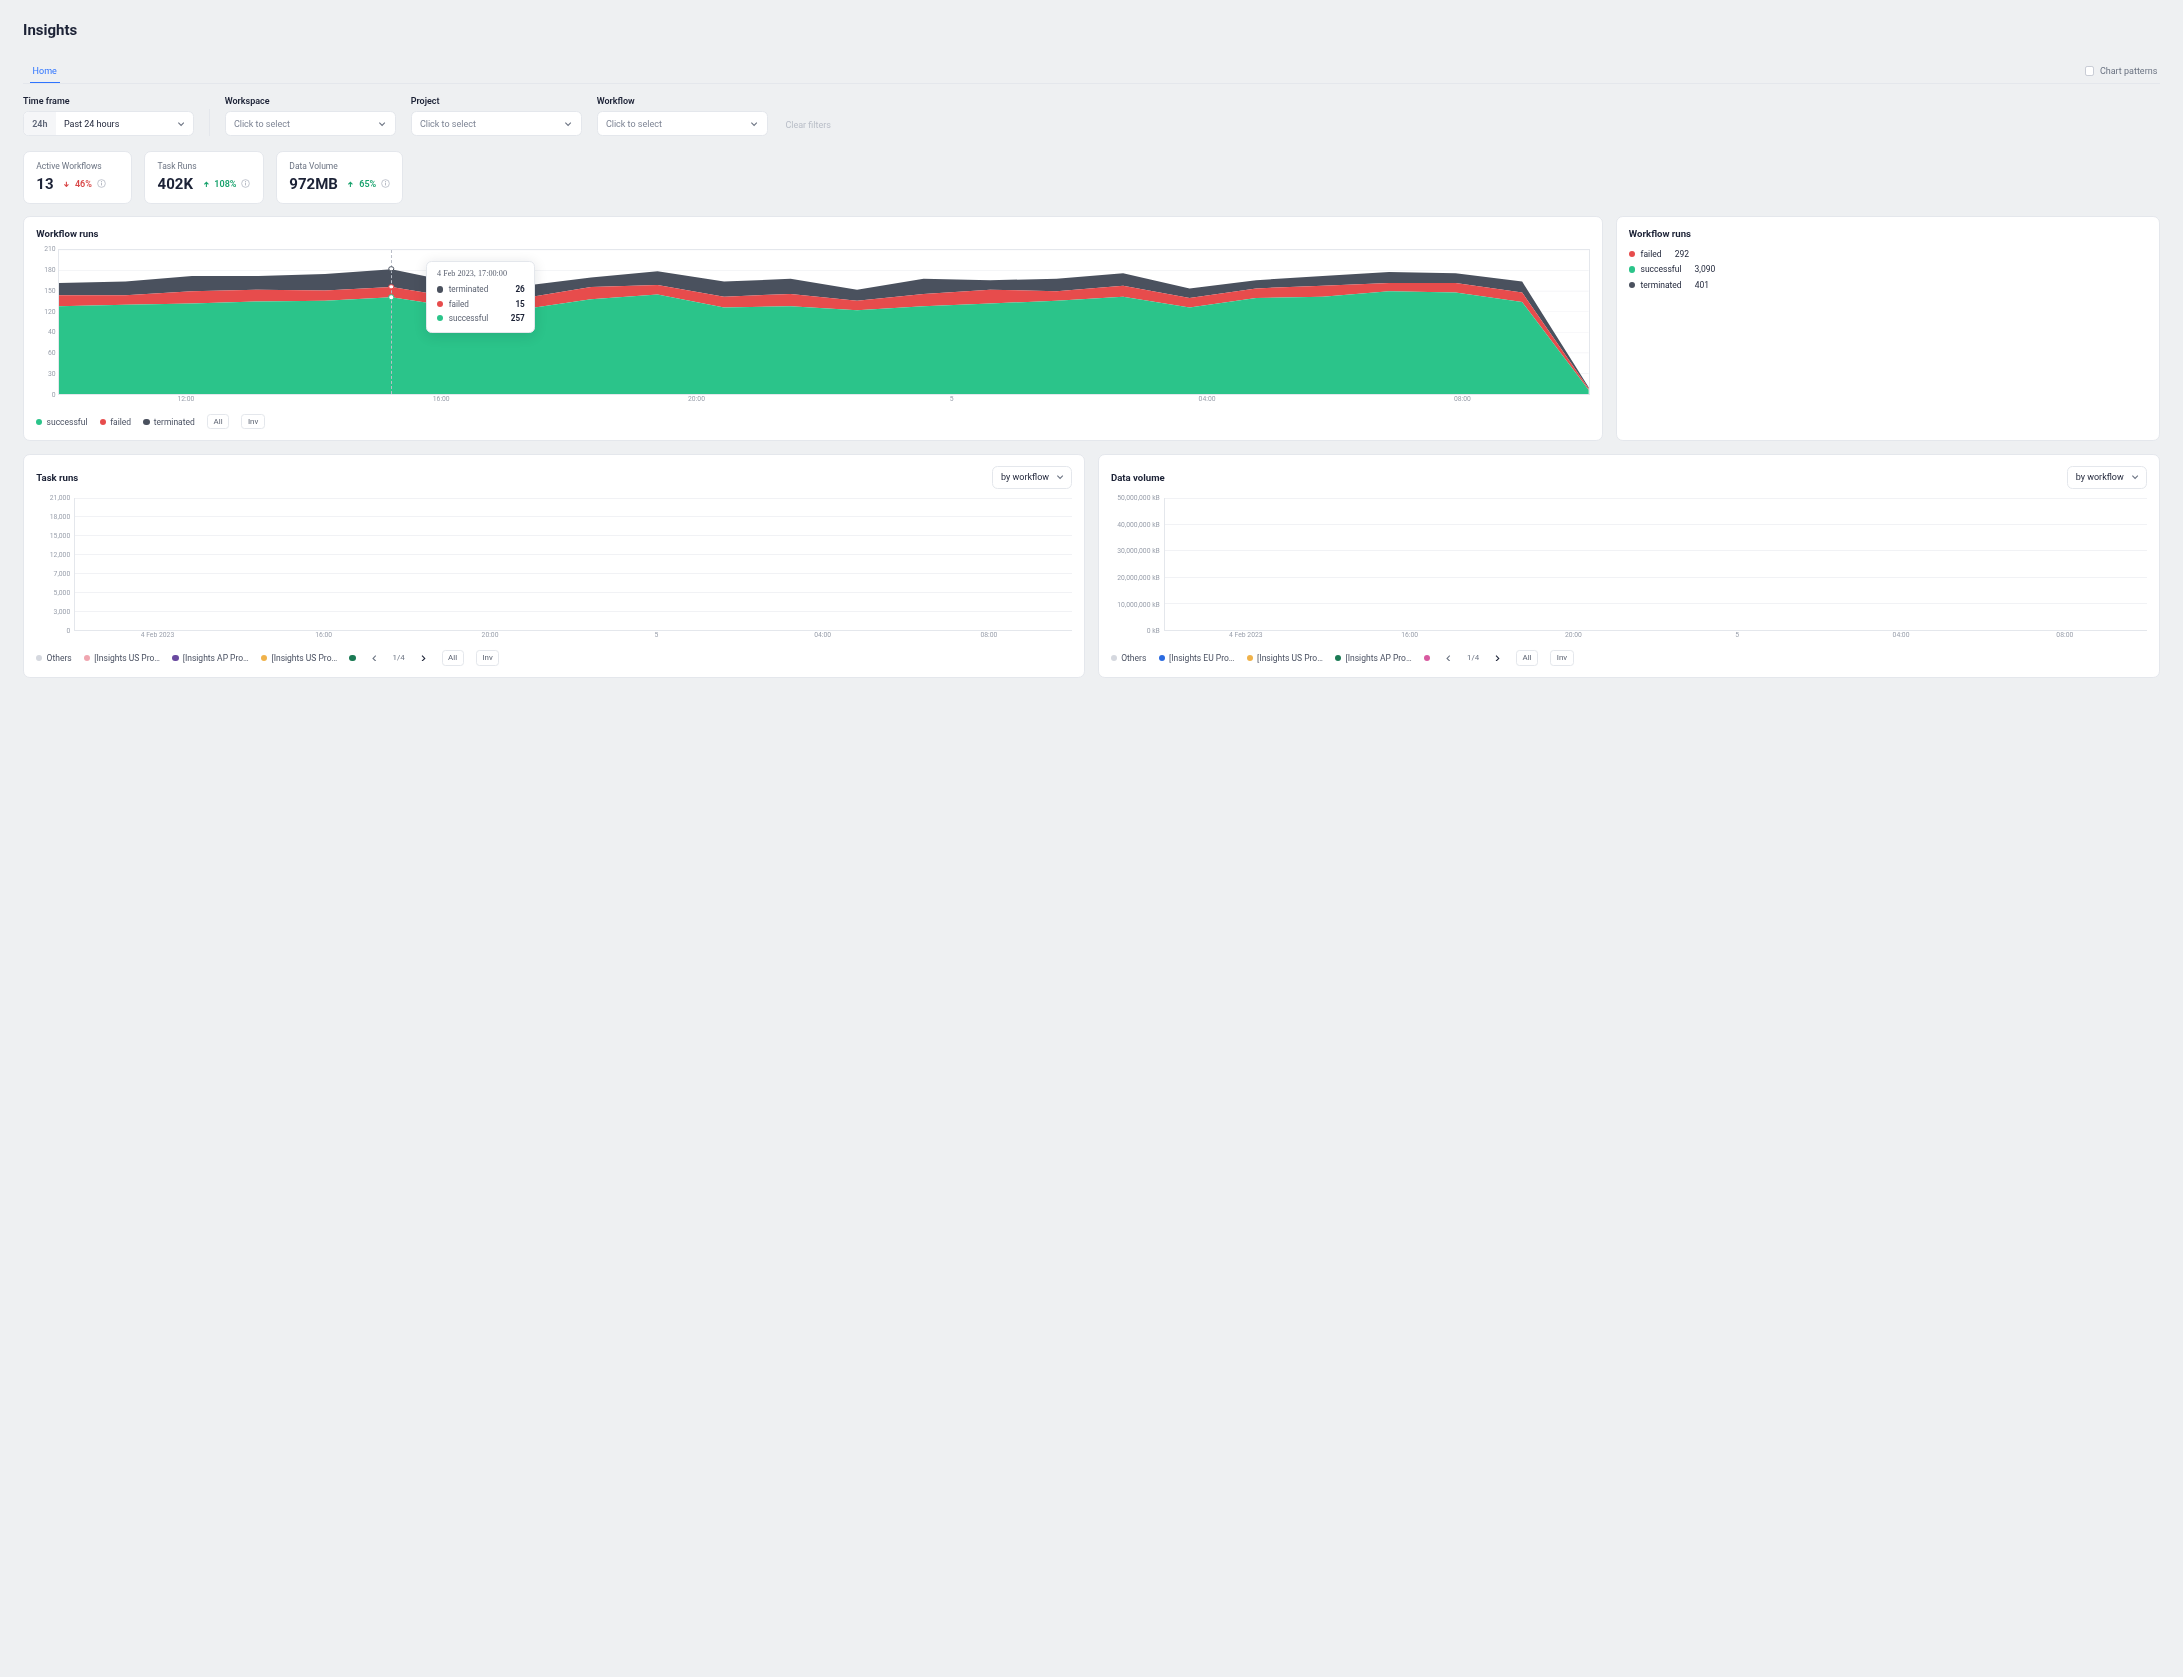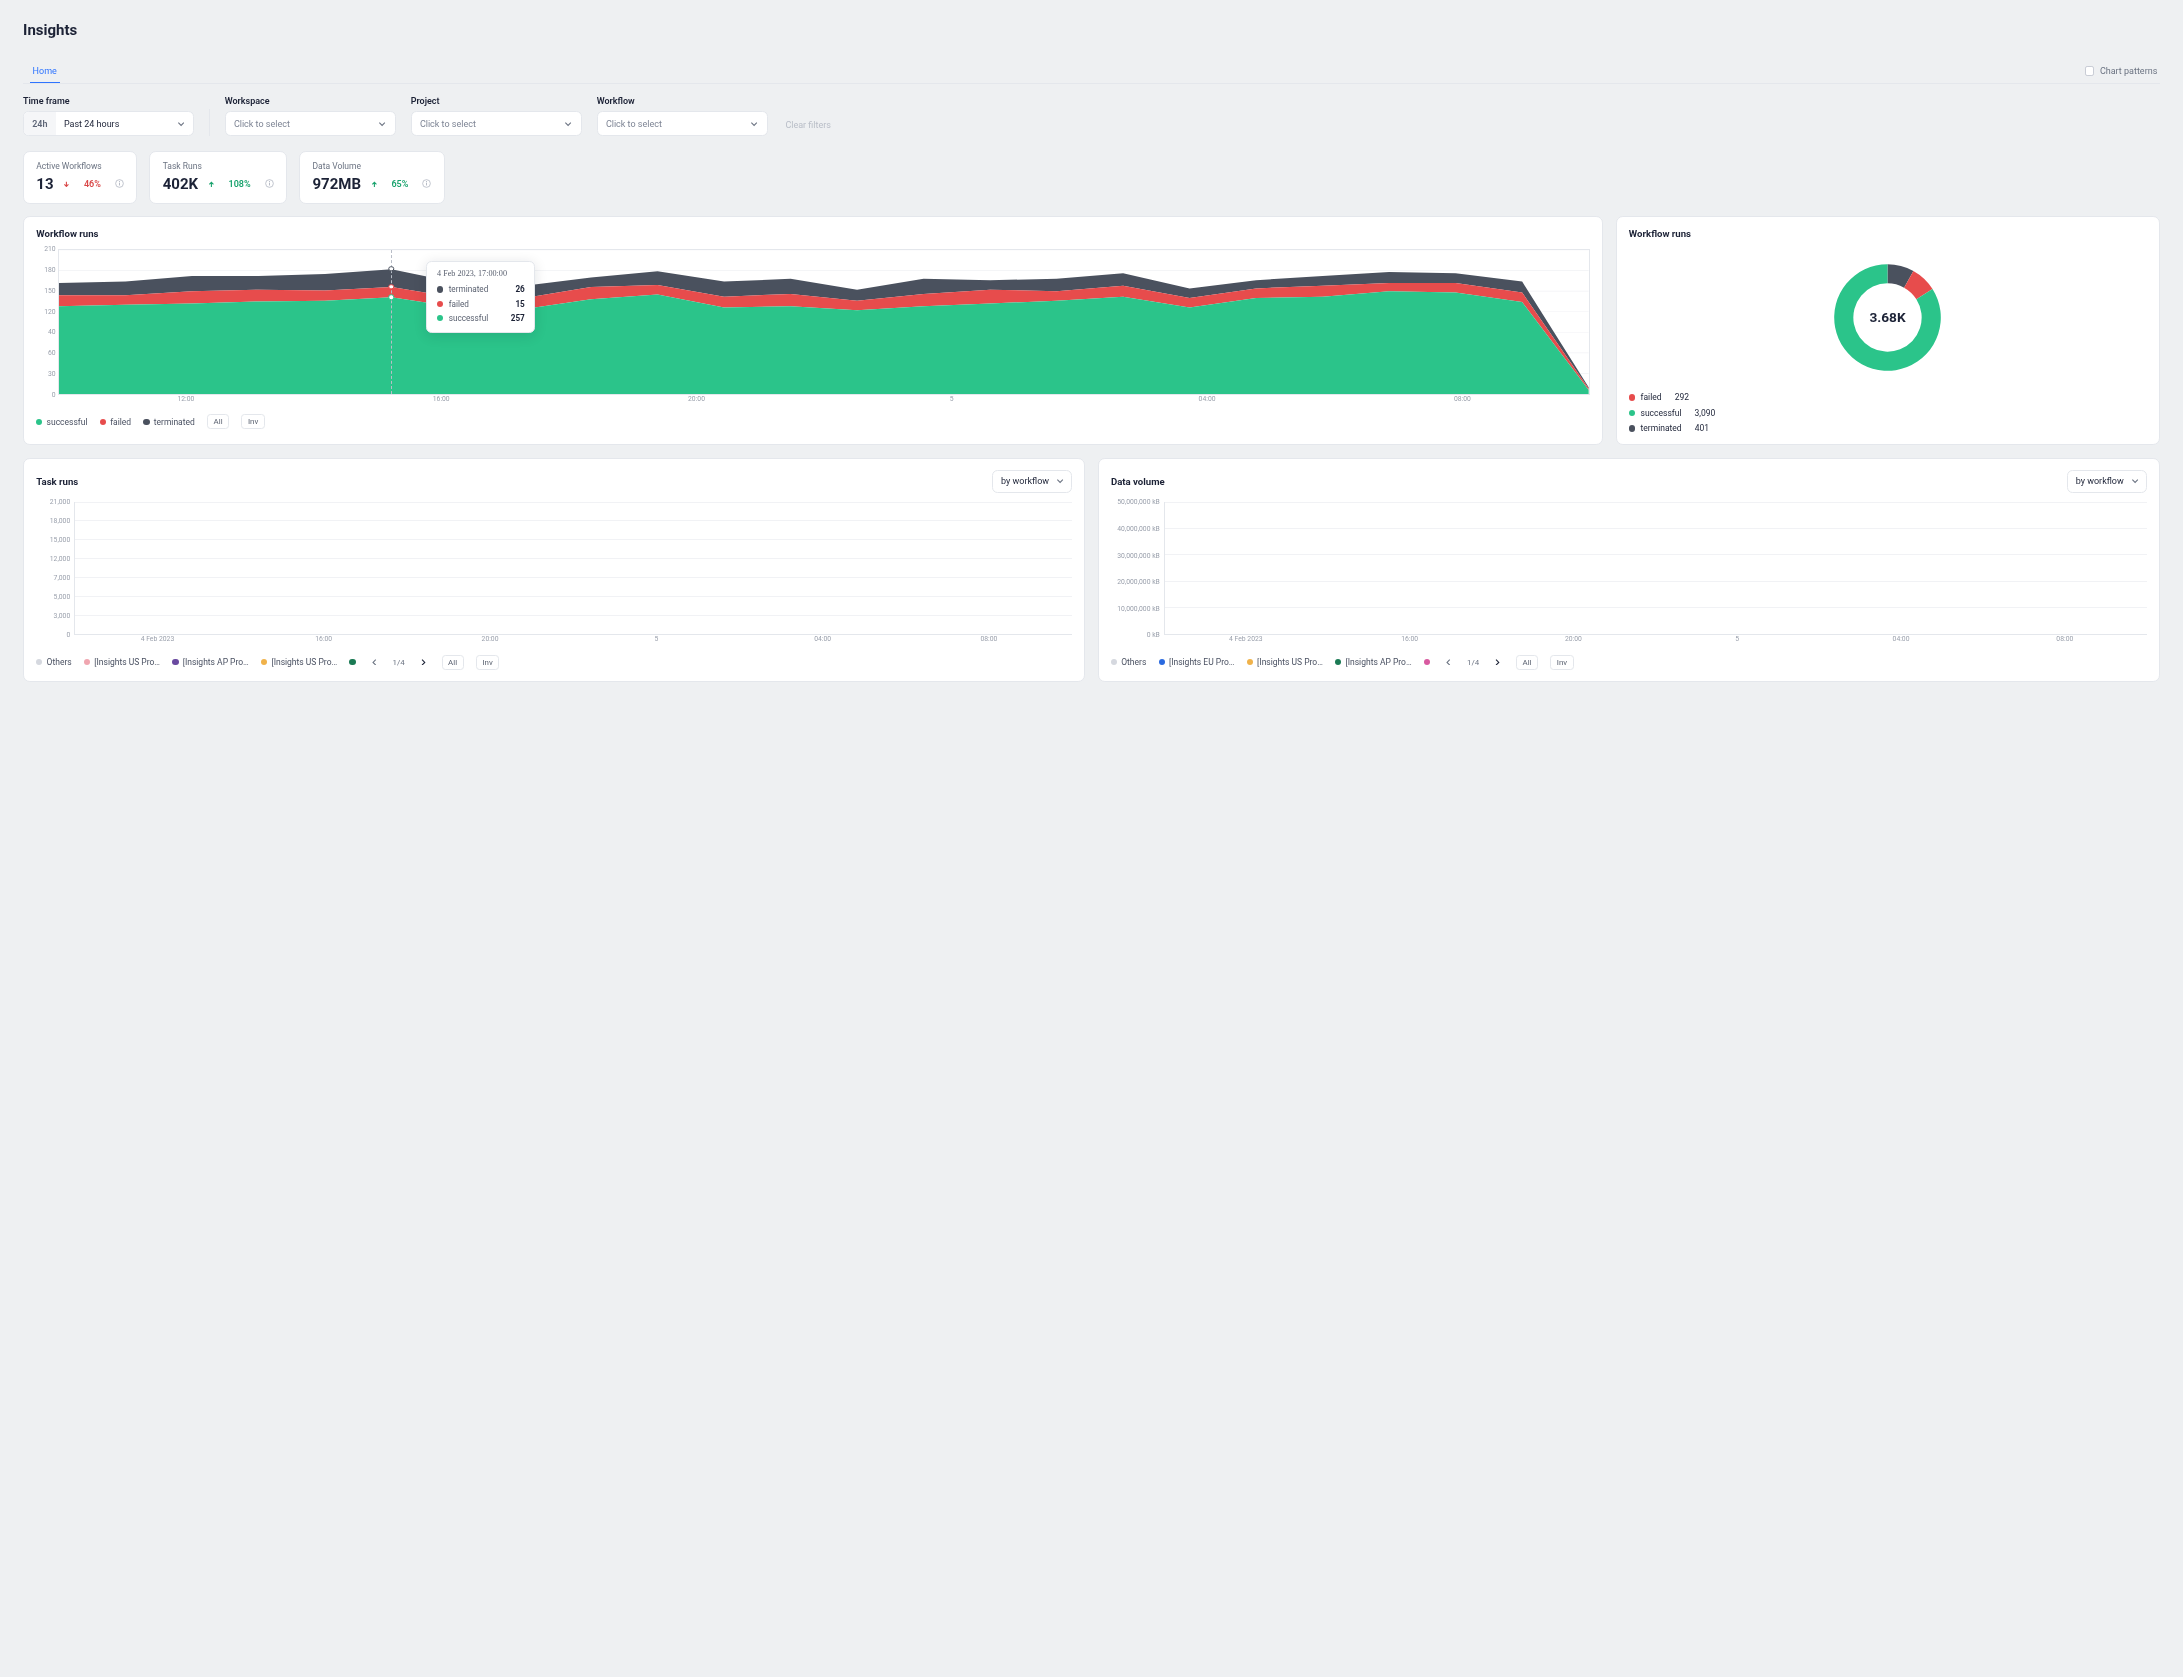--- a/index.html
+++ b/index.html
@@ -51,21 +51,21 @@
   .clear-filters{color:#b8bdc7;padding:6.2px 2.7px;}
   
   .kpi-row{display:flex;gap:12.3px;margin-bottom:12.3px;}
   .kpi{
     background:#fff;border:0.7px solid var(--border);border-radius:6.8px;
     padding:9.6px 12.3px;min-width:109px;
   }
   .kpi-label{color:var(--muted);font-size:8.5px;margin-bottom:4.1px;}
   .kpi-main{display:flex;align-items:center;gap:9.6px;}
   .kpi-value{font-size:15px;font-weight:700;}
-  .kpi-delta{display:flex;align-items:center;gap:14px;font-weight:600;}
+  .kpi-delta{display:flex;align-items:center;gap:5px;font-weight:600;}
   .kpi-delta.up{color:var(--green-arrow);text-align:center;}
   .kpi-delta.down{color:var(--red-arrow);}
   .info-icon{color:#b0b5c0;}
   
   .grid-row{display:flex;gap:12.3px;margin-bottom:12.3px;}
   .card{background:#fff;border:0.7px solid var(--border);border-radius:6.8px;padding:11px 12.3px;}
   .card h3{margin:0 0 9.6px;font-size:9.6px;font-weight:700;}
   .card-head{display:flex;align-items:center;justify-content:space-between;margin-bottom:9.6px;}
   .dropdown{
     border:0.7px solid var(--border);border-radius:5.5px;padding:5.5px 22px 5.5px 8.2px;
@@ -308,28 +308,20 @@
           <span class="swatch" style="background:#4a515e"></span>
           <span>terminated</span>
         </div>
       <span class="pill">All</span>
       <span class="pill">Inv</span>
     </div>
   </div>
 
   <div class="card" style="flex:1;min-width:185px;">
     <h3>Workflow runs</h3>
-    <div class="donut-box">
-      <svg id="donut-svg" width="123" height="123" viewBox="0 0 180 180" style="font-size:13px">
-          <path d="M90 12 A78 78 0 0 1 127.88924148116544 21.82078483891199 L114.28797530843937 46.29537489673846 A50 50 0 0 0 90 40 Z" fill="#4a515e"></path>
-          <path d="M127.88924148116544 21.82078483891199 A78 78 0 0 1 155.88326210027859 48.246008873091014 L132.2328603206914 63.234621072494235 A50 50 0 0 0 114.28797530843937 46.29537489673846 Z" fill="#e74c4c"></path>
-          <path d="M155.88326210027859 48.246008873091014 A78 78 0 1 1 89.99999999999999 12 L89.99999999999999 40 A50 50 0 1 0 132.2328603206914 63.234621072494235 Z" fill="#2bc48a"></path>
-          <text x="90" y="96" text-anchor="middle" font-size="20" font-weight="700" fill="#1c2236">3.68K</text>
-        </svg>
-    </div>
     <div class="donut-legend">
       <div class="row">
         <span class="swatch" style="background:#e74c4c"></span>
         <span>failed</span>&nbsp;
         <span>292</span>
       </div>
       <div class="row">
         <span class="swatch" style="background:#2bc48a"></span>
         <span>successful</span>&nbsp;
         <span>3,090</span>

